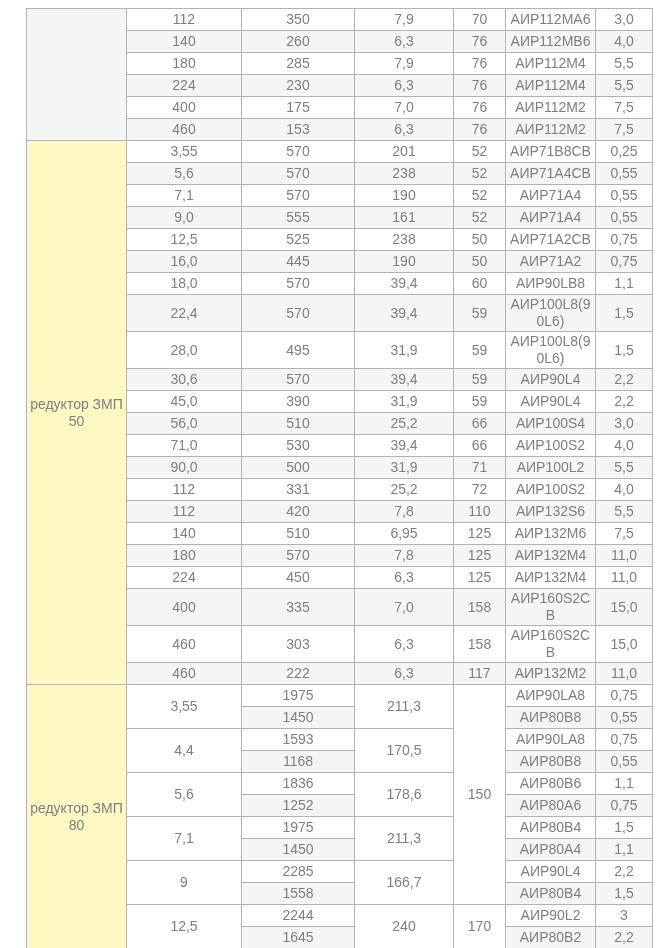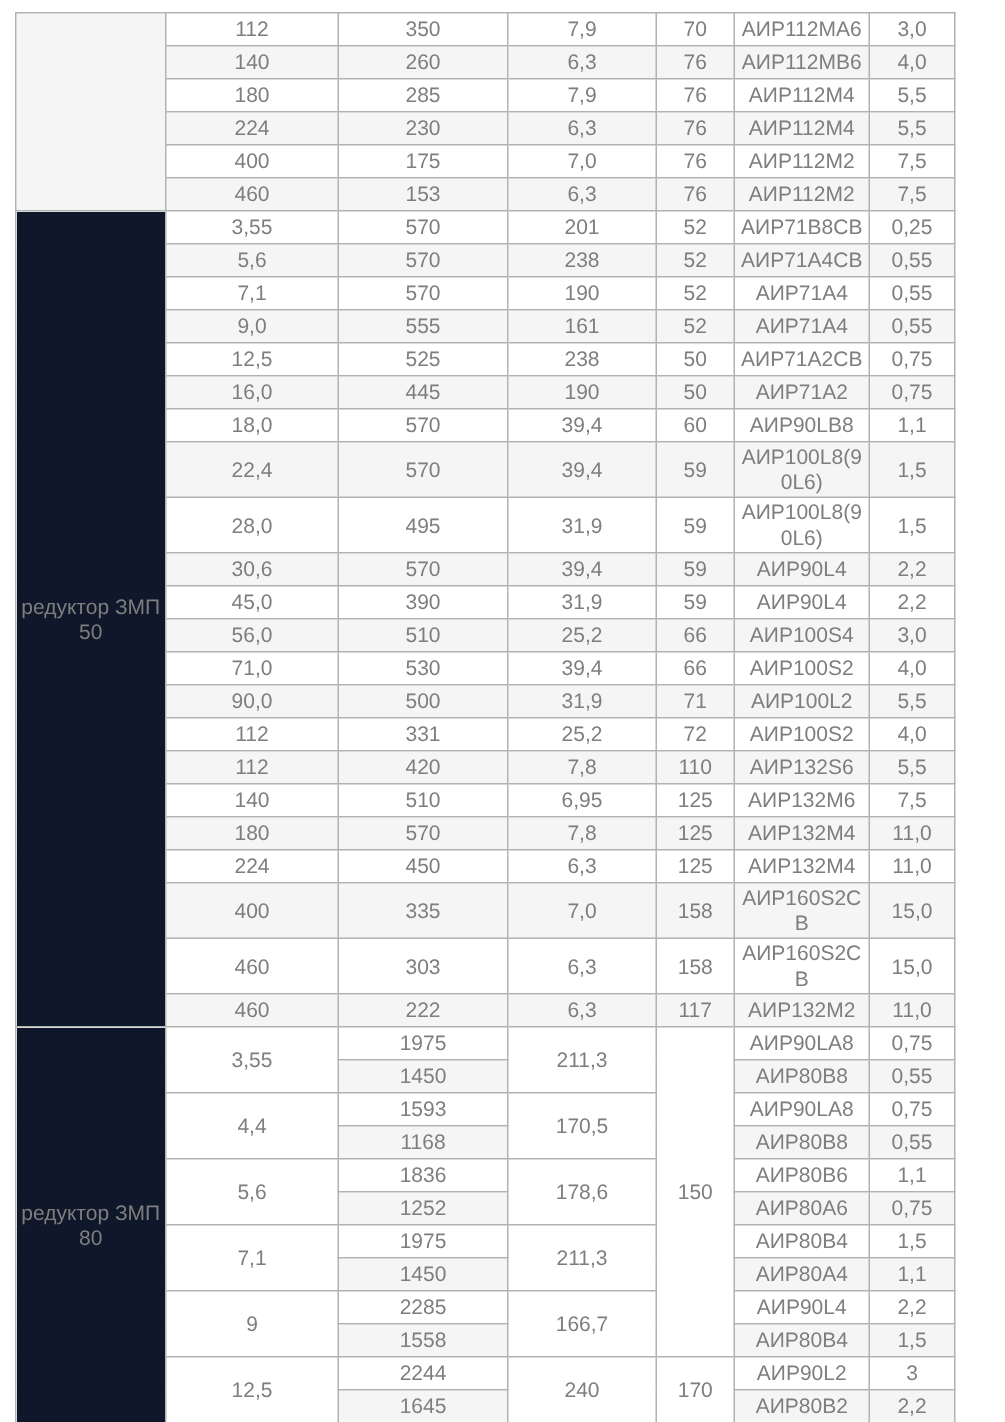--- a/index.html
+++ b/index.html
@@ -3,21 +3,21 @@
 <meta charset="utf-8">
 <style>
   html, body {
     margin: 0;
     padding: 0;
     background: #ffffff;
     width: 670px;
     font-family: "Liberation Sans", sans-serif;
   }
   .table-wrap {
-    padding: 8px 0 0 10px;
+    padding: 8px 0 0 26px;
   }
   table.spec-table {
     border-collapse: collapse;
     table-layout: fixed;
     width: 626px;
     color: #7e7e7e;
     font-size: 14px;
   }
   table.spec-table td {
     border: 1px solid #b2b2b2;
@@ -27,21 +27,21 @@
     height: 19px;
     line-height: 17px;
     overflow: hidden;
   }
   td.col-motor { word-break: break-all; }
   td.row-even  { background: #ffffff; }
   td.row-odd   { background: #f5f5f5; }
   td.cell-merged { background: #ffffff; }
   td.cell-cont   { background: #f5f5f5; }
   td.row-group-label {
-    background: #0f172a;
+    background: #fef9c3;
     line-height: 20px;
     word-break: normal;
   }
 </style>
 </head>
 <body>
 
 <div class="table-wrap">
   <table class="spec-table">
     <colgroup>

